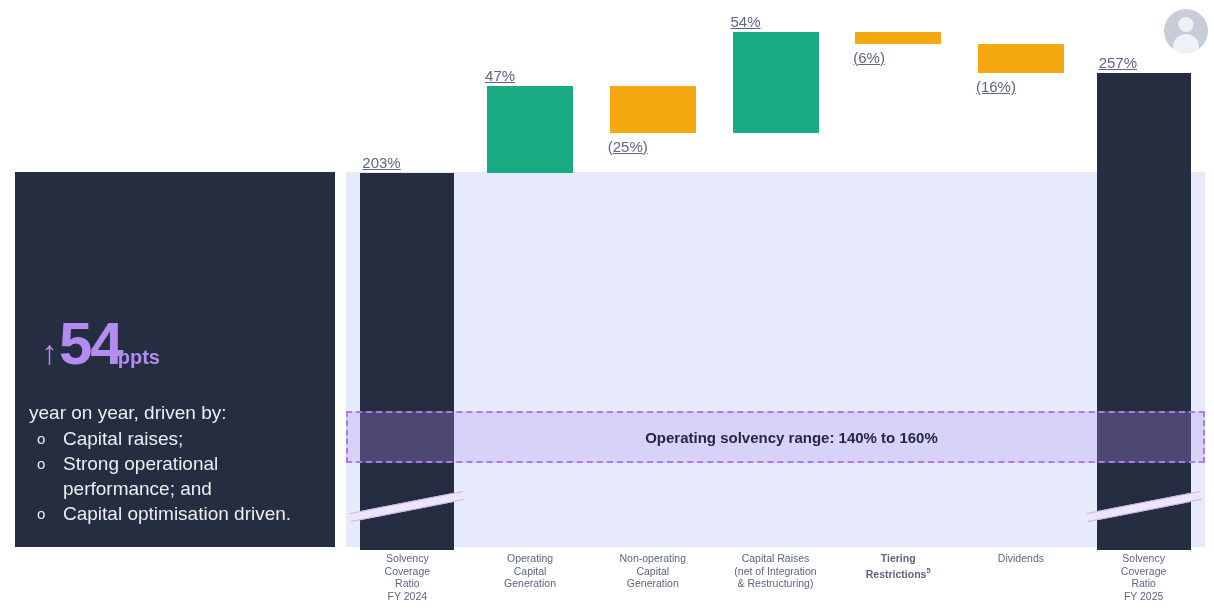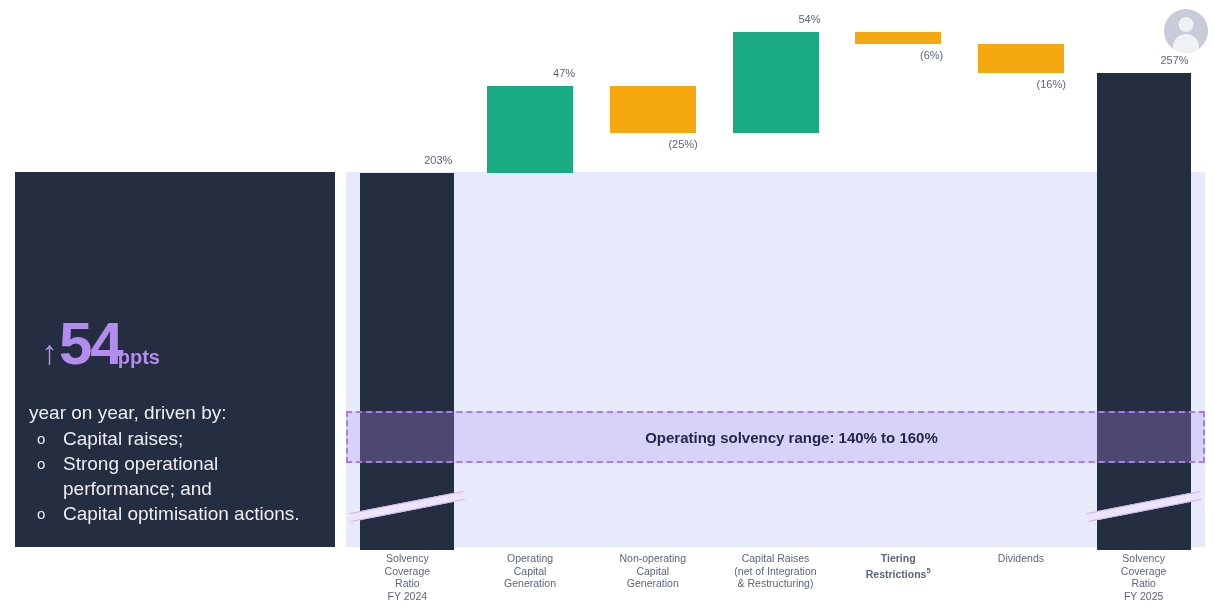--- a/index.html
+++ b/index.html
@@ -68,22 +68,22 @@
   
   .chart-panel {
     position: absolute; left: 346px; top: 172px;
     width: 859px; height: 375px;
     background: #E6EAFB;
   }
   .plot { position: absolute; inset: 0; }
 
   .bar { position: absolute; }
   .bar-label {
-    position: absolute; font-size: 11px; color: #5C6584;
-    white-space: nowrap; text-align: right;
+    position: absolute; font-size: 15px; color: #5C6584;
+    white-space: nowrap; text-align: left; text-decoration: underline;
   }
 
   
   .band {
     position: absolute; left: 0px; top: 239px;
     width: 859px; height: 52px;
     background: rgba(178,145,240,0.28);
     border-top: 2px dashed #A97BEF;
     border-bottom: 2px dashed #A97BEF;
   }
@@ -139,21 +139,21 @@
         <li>
           <span class="marker">o</span>
           <span>Capital raises;</span>
         </li>
         <li>
           <span class="marker">o</span>
           <span>Strong operational performance; and</span>
         </li>
         <li>
           <span class="marker">o</span>
-          <span>Capital optimisation actions.</span>
+          <span>Capital optimisation driven.</span>
         </li>
       </ul>
     </div>
   </div>
 
   <div class="chart-panel">
     <div class="plot" id="plot">
         <div class="bar" style="left: 14.3571px; top: 1.435px; width: 94px; height: 376.565px; background: rgb(37, 45, 64);"></div>
         <div class="bar-label" style="width: 90px; left: 16.3571px; top: -17.565px;">203%</div>
         <div class="break-mark" style="width: 116px; left: 3.35714px; top: 330px;"></div>

